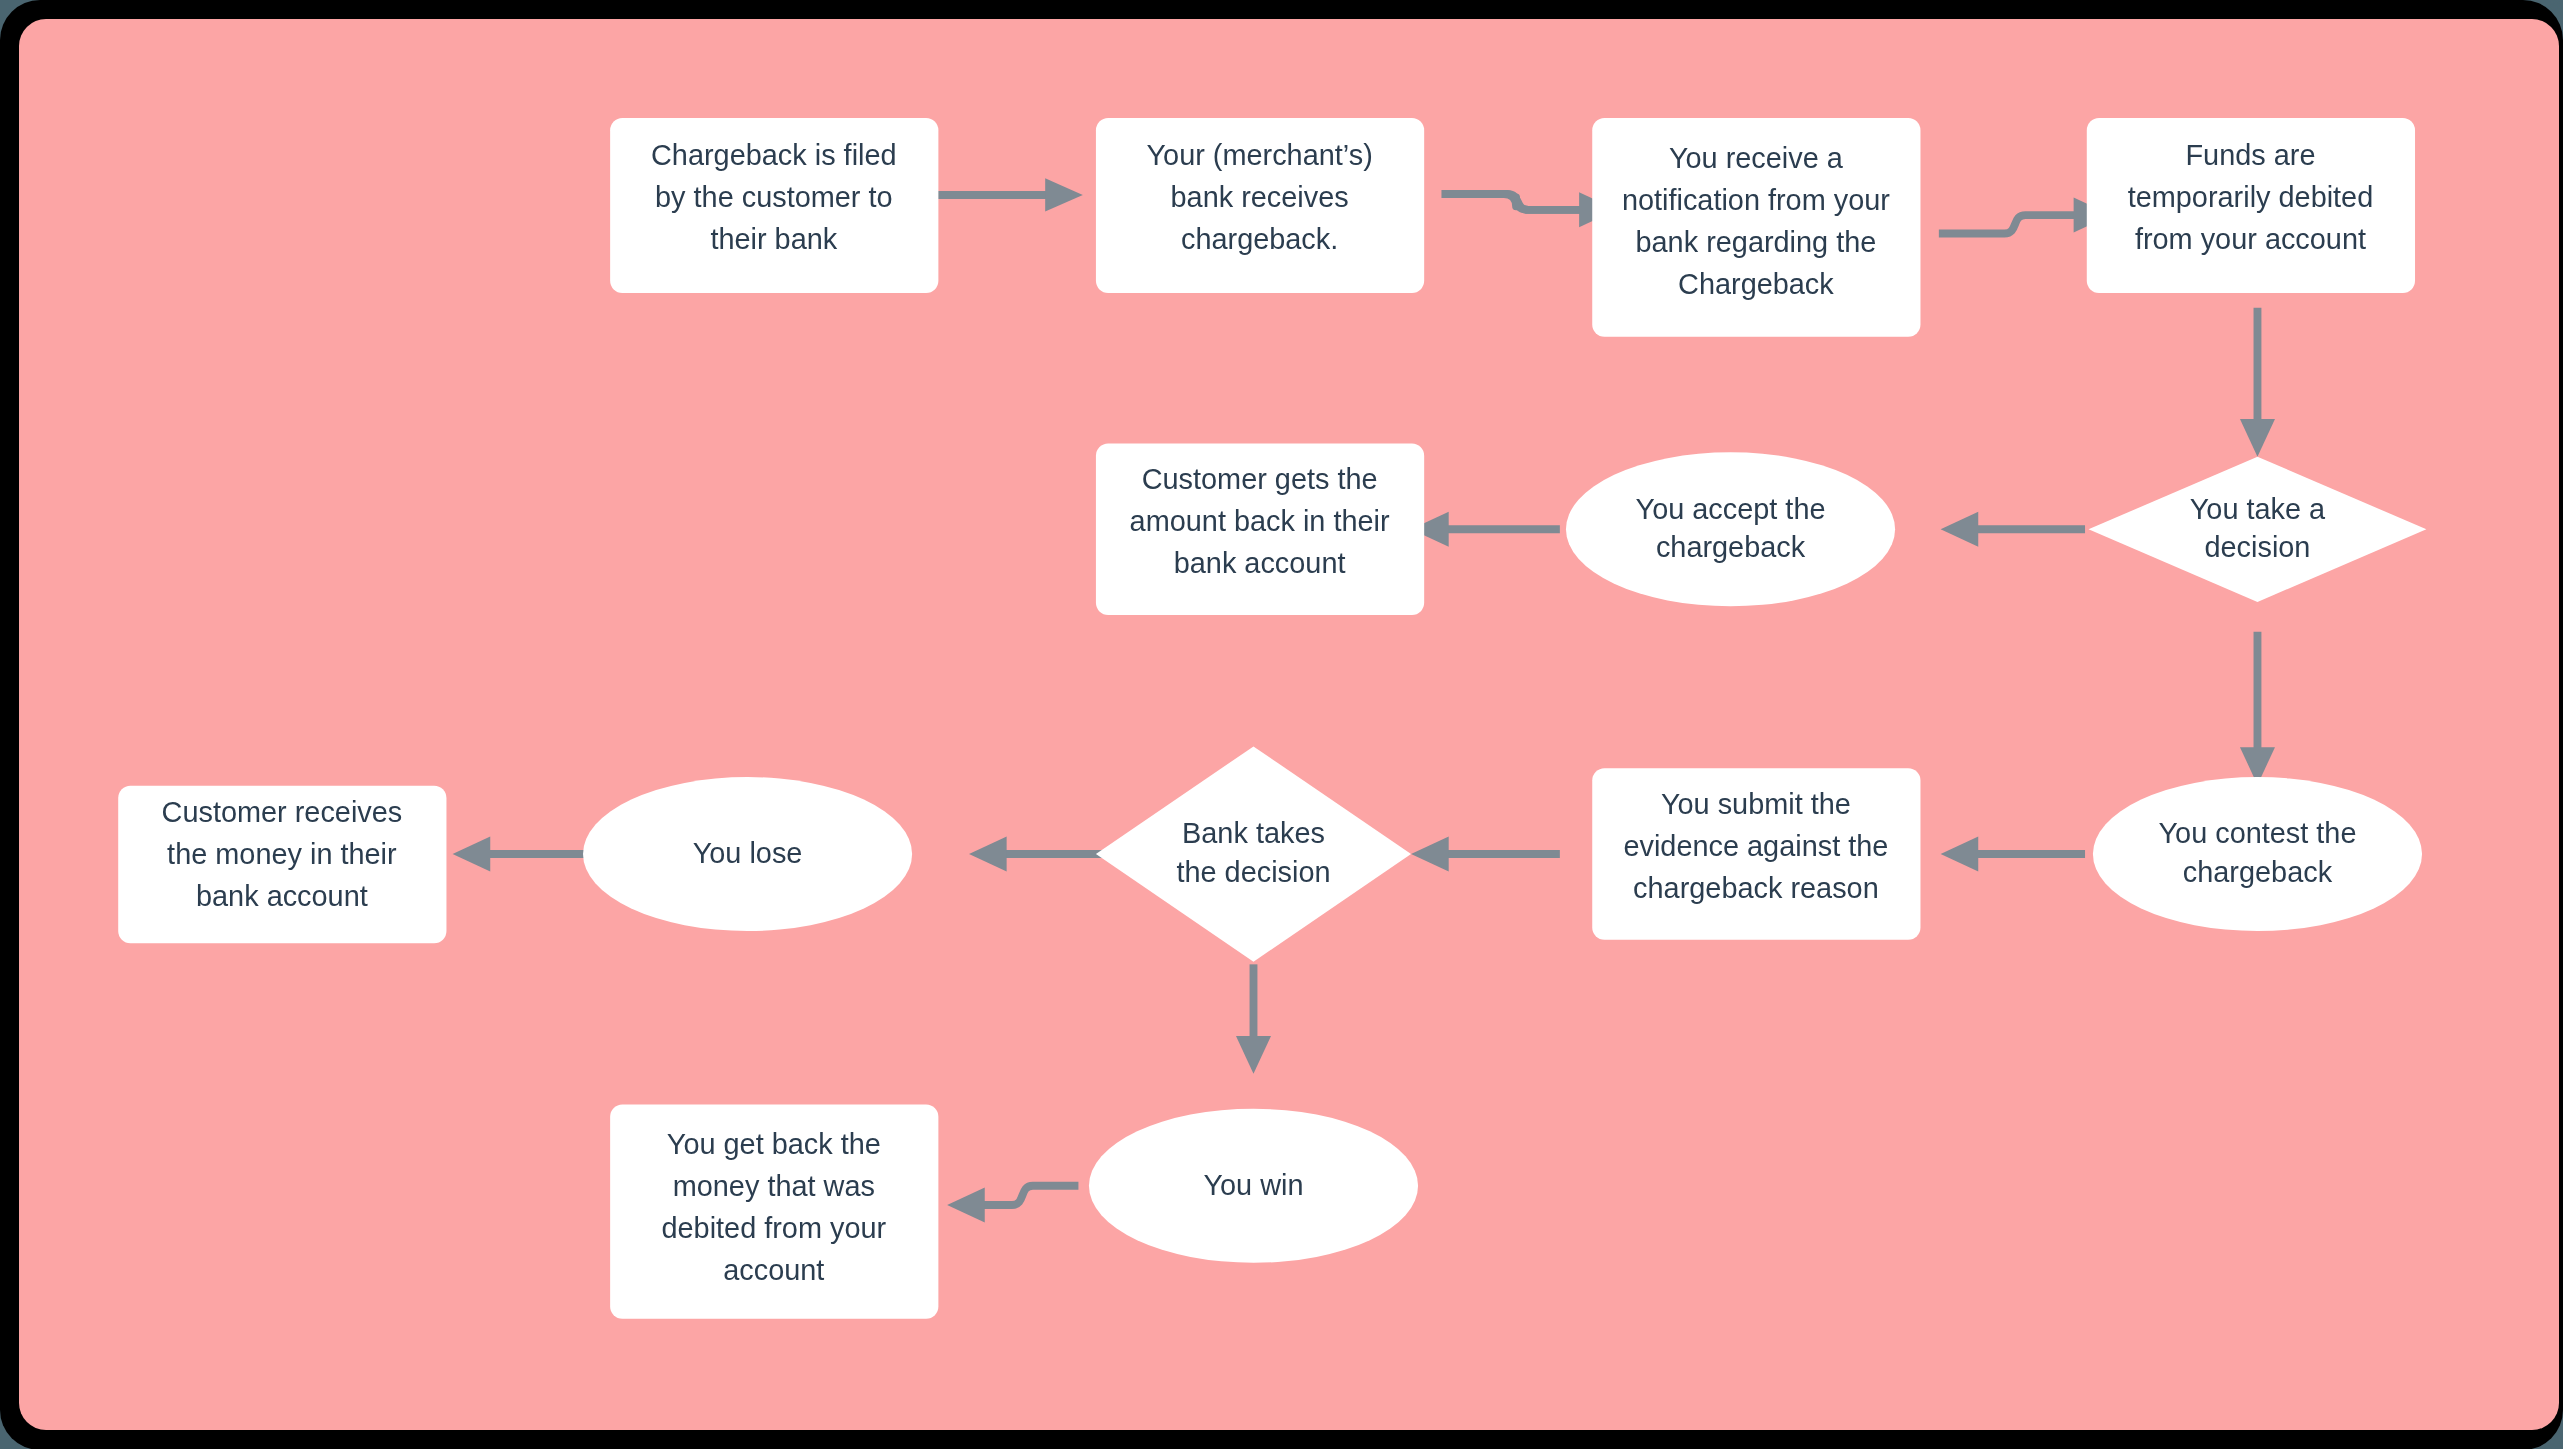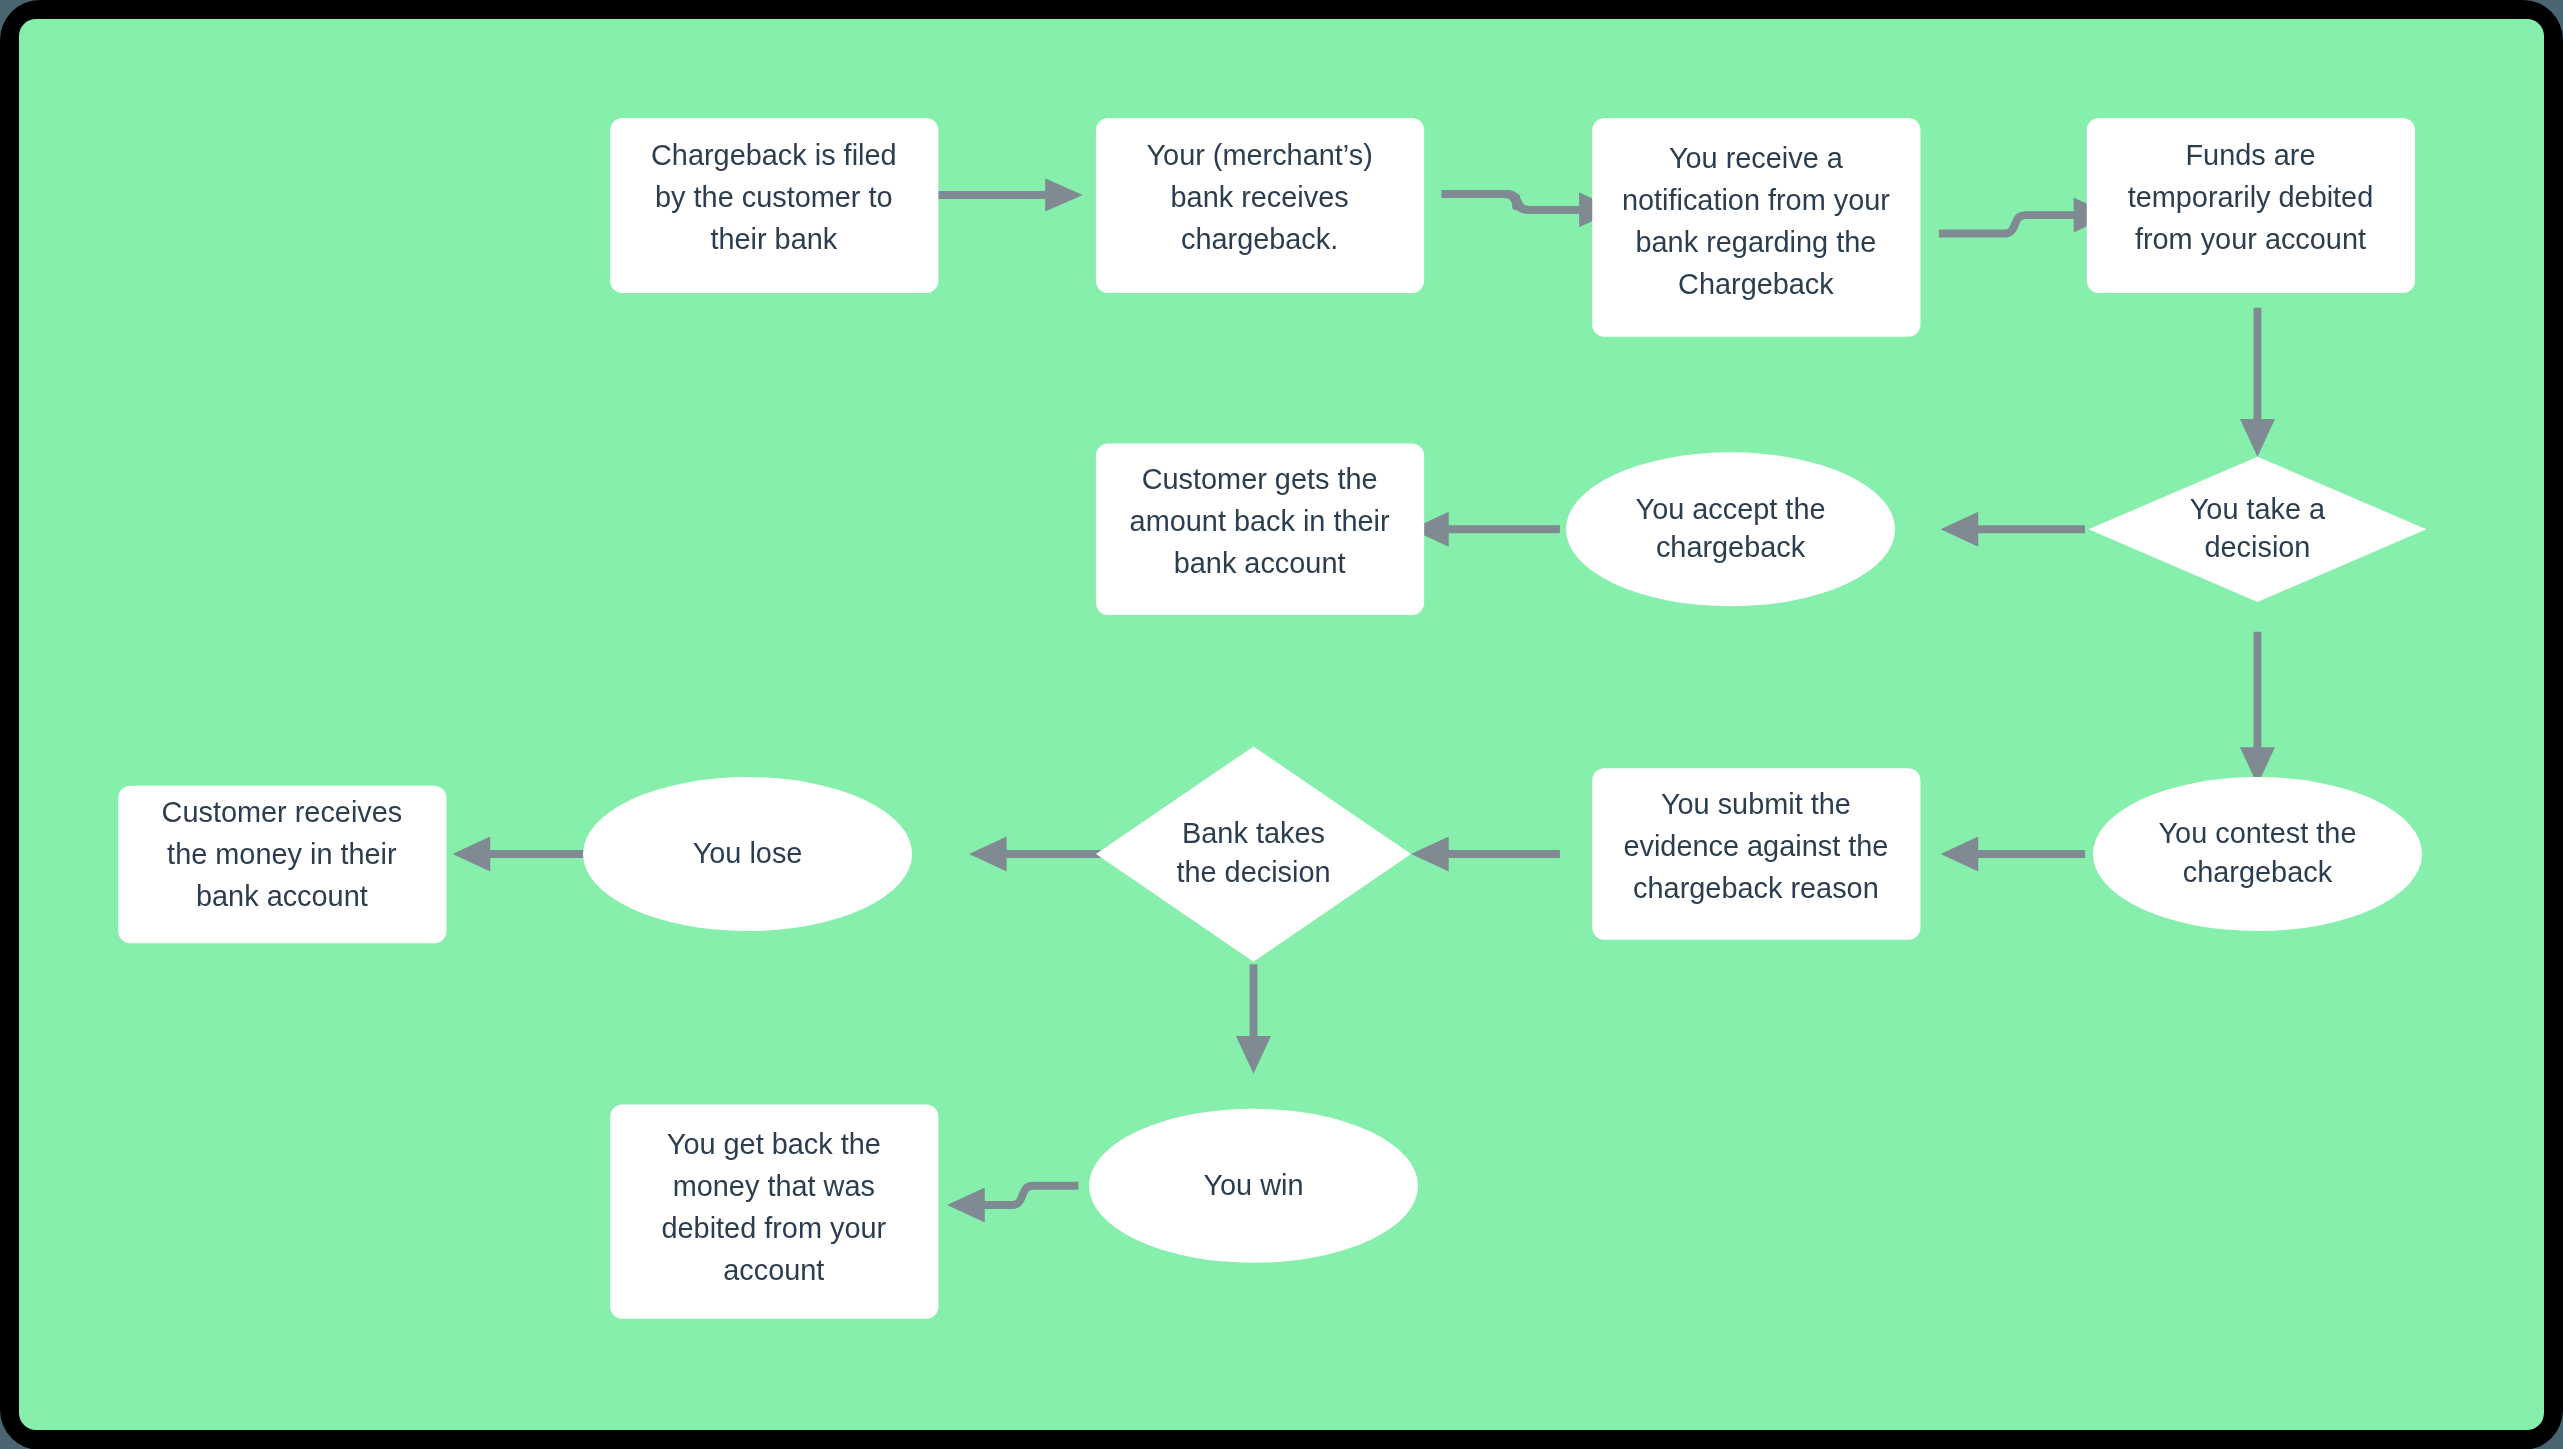--- a/index.html
+++ b/index.html
@@ -20,23 +20,24 @@
     background: #000000;
     border-radius: 40px;
     box-sizing: border-box;
   }
   #canvas {
     position: absolute;
     left: 19px;
     top: 19px;
     width: 2525px;
     height: 1411px;
-    background: #86efac;
-    border-radius: 17px;
+    background: #fca5a5;
+    border-radius: 27px;
     overflow: hidden;
+    padding-left: 15px;
   }
   svg#diagram {
     position: absolute;
     left: 0; top: 0;
     width: 2525px;
     height: 1411px;
     display: block;
   }
   .node-shape {
     fill: #ffffff;

